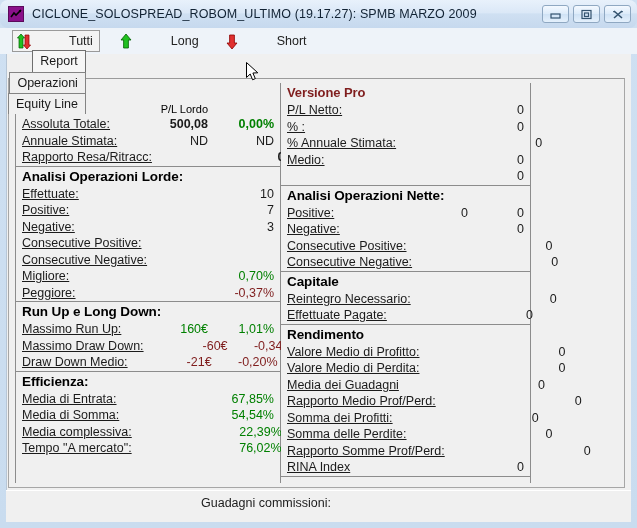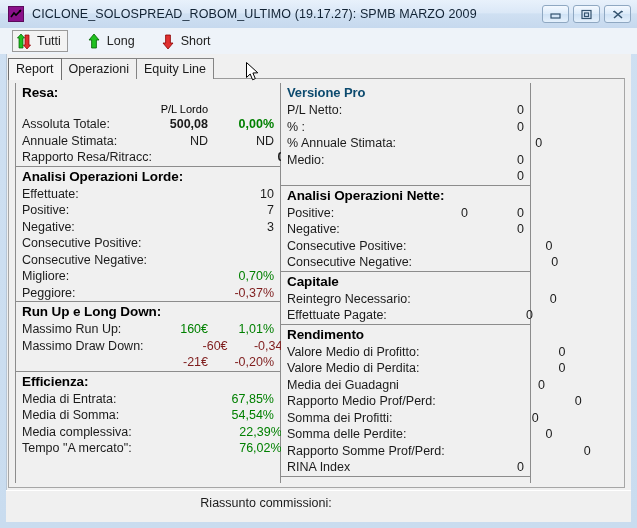--- a/index.html
+++ b/index.html
@@ -22,20 +22,21 @@
   
   .titlebar {
     position: absolute;
     left: 0; top: 0;
     width: 637px; height: 28px;
     background: linear-gradient(to bottom, #e8f1fb 0%, #dbe8f7 45%, #cfe0f2 50%, #c6d9ee 100%);
     display: flex;
     align-items: center;
     box-sizing: border-box;
     padding-left: 8px;
+    border-radius: 8px;
   }
   .app-icon {
     width: 16px; height: 16px;
     background: #8a108a;
     border: 1px solid #5b0a5b;
     box-sizing: border-box;
     position: relative;
     flex: 0 0 auto;
     overflow: hidden;
   }
@@ -84,41 +85,43 @@
     border: 1px solid transparent;
     height: 22px;
   }
   .tb-item.active {
     border: 1px solid #9a9a9a;
     background: #f3f3f3;
   }
   .tb-label {
     font-size: 12.5px;
     color: #222;
+    margin-left: 32px;
   }
   .arrow-ico { width: 16px; height: 17px; display:block; }
 
   
   .client {
     position: absolute;
     left: 6px; top: 54px;
     width: 625px; height: 468px;
     background: #f0f0f0;
     border-left: 1px solid #b7c6d6;
     box-sizing: border-box;
   }
 
   
   .tabstrip {
     position: absolute;
-    left: 8px; top: 58px;
+    left: 8px; top: 50px;
     height: 21px;
     display: flex;
-    align-items: center;
+    align-items: flex-end;
     z-index: 5;
+    flex-direction: column;
   }
   .tab {
     font-size: 12.5px;
     color: #1a1a1a;
     padding: 2px 7px 3px 7px;
     border: 1px solid #848484;
     border-bottom: none;
     background: #f0f0f0;
     box-sizing: border-box;
     height: 21px;
@@ -173,33 +176,33 @@
   .group.nb { border-bottom: none; }
   .grp-title {
     font-size: 13.5px;
     font-weight: bold;
     color: #000;
     padding: 2px 0 1px 0;
     line-height: 16px;
     letter-spacing: -0.1px;
   }
   .grp-title.pro {
-    color: #0c4a6e;
+    color: #7f1d1d;
     font-size: 13px;
   }
   .row {
     display: flex;
     align-items: baseline;
     font-size: 12.5px;
     color: #1b1b1b;
     line-height: 16.5px;
     height: 16.5px;
     white-space: nowrap;
   }
-  .row .lbl { flex: 0 0 auto; }
+  .row .lbl { flex: 0 0 auto; text-decoration: underline; }
   .row .spacer { flex: 1 1 auto; }
   .row .v1, .row .v2, .row .v3 {
     text-align: right;
     flex: 0 0 auto;
   }
   
   .col-left .v1 { width: 84px; }
   .col-left .v2 { width: 66px; }
   .col-right .v1 { width: 90px; }
   .col-right .v2 { width: 56px; }
@@ -402,20 +405,21 @@
             <span class="v1 green">160€</span>
             <span class="v2 green">1,01%</span>
           </div>
           <div class="row">
             <span class="lbl">Massimo Draw Down:</span>
             <span class="spacer"></span>
             <span class="v1 red">-60€</span>
             <span class="v2 red">-0,34%</span>
           </div>
           <div class="row">
+            <span class="lbl">Draw Down Medio:</span>
             <span class="spacer"></span>
             <span class="v1 red">-21€</span>
             <span class="v2 red">-0,20%</span>
           </div>
         </div>
 
         <div class="group nb">
           <div class="grp-title">Efficienza:</div>
           <div class="row">
             <span class="lbl">Media di Entrata:</span>
@@ -576,21 +580,21 @@
         </div>
 
         <div class="group nb" style="padding-top:8px;">
           <div class="grp-title">Vari indicatori</div>
         </div>
       </div>
     </div>
   </div>
 
   <div class="statusbar">
-    <div class="status-text">Riassunto commissioni:</div>
+    <div class="status-text">Guadagni commissioni:</div>
   </div>
 
   <div class="cursor">
     <svg width="14" height="21" viewBox="0 0 14 21">
       <polygon points="0.5,0.5 0.5,15.5 4.2,12.0 6.6,17.8 9.3,16.6 6.9,11.0 11.8,10.8" fill="#ffffff" stroke="#000000" stroke-width="1"></polygon>
     </svg>
   </div>
 
 </div>
 

